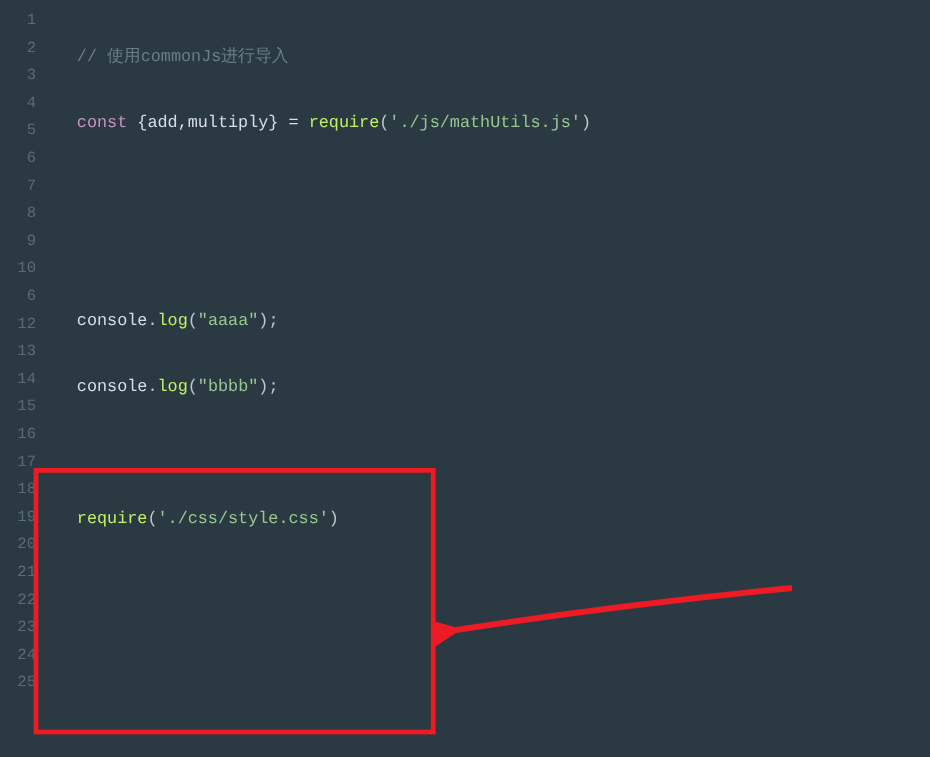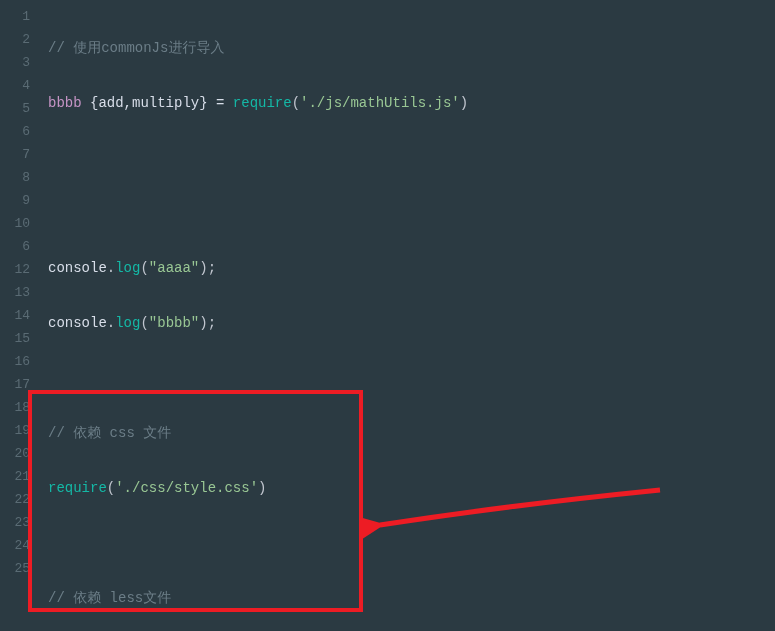--- a/index.html
+++ b/index.html
@@ -40,40 +40,40 @@
   white-space: pre;
   position: relative;
 }
 .code-line {
   height: 23px;
   line-height: 23px;
 }
 .comment { color: #6b7d87; }
 .keyword { color: #c594c5; }
 .string { color: #99c794; }
-.func { color: #14b8a6; }
+.func { color: #bef264; }
 .ident { color: #d8dee9; font-family: Liberation Mono, monospace; }
 .punct { color: #c0c5ce; }
 
 .red-box {
   position: absolute;
   border: 4px solid #ed1c24;
   left: 28px;
   top: 390px;
   width: 335px;
   height: 222px;
   pointer-events: none;
 }
 .arrow-svg {
   position: absolute;
   left: 360px;
   top: 470px;
   pointer-events: none;
 }
-.code-line { position: relative; }
+.code-line { position: relative; margin-left: 16px; }
 </style>
 </head>
 <body>
 
 <div class="editor">
   <div class="gutter">
     <div class="gutter-line">1</div>
     <div class="gutter-line">2</div>
     <div class="gutter-line">3</div>
     <div class="gutter-line">4</div>
@@ -95,30 +95,28 @@
     <div class="gutter-line">20</div>
     <div class="gutter-line">21</div>
     <div class="gutter-line">22</div>
     <div class="gutter-line">23</div>
     <div class="gutter-line">24</div>
     <div class="gutter-line">25</div>
   </div>
 
   <div class="code">
     <div class="code-line"><span class="comment">// 使用commonJs进行导入</span></div>
-    <div class="code-line"><span class="keyword">bbbb</span><span class="ident"> {add,multiply} = </span><span class="func">require</span><span class="punct">(</span><span class="string">'./js/mathUtils.js'</span><span class="punct">)</span></div>
+    <div class="code-line"><span class="keyword">const</span><span class="ident"> {add,multiply} = </span><span class="func">require</span><span class="punct">(</span><span class="string">'./js/mathUtils.js'</span><span class="punct">)</span></div>
     <div class="code-line"></div>
     <div class="code-line"></div>
     <div class="code-line"><span class="ident">console</span><span class="punct">.</span><span class="func">log</span><span class="punct">(</span><span class="string">"aaaa"</span><span class="punct">);</span></div>
     <div class="code-line"><span class="ident">console</span><span class="punct">.</span><span class="func">log</span><span class="punct">(</span><span class="string">"bbbb"</span><span class="punct">);</span></div>
     <div class="code-line"></div>
-    <div class="code-line"><span class="comment">// 依赖 css 文件</span></div>
     <div class="code-line"><span class="func">require</span><span class="punct">(</span><span class="string">'./css/style.css'</span><span class="punct">)</span></div>
     <div class="code-line"></div>
-    <div class="code-line"><span class="comment">// 依赖 less文件</span></div>
     
     
     
     
     
     
     
     
     
     

